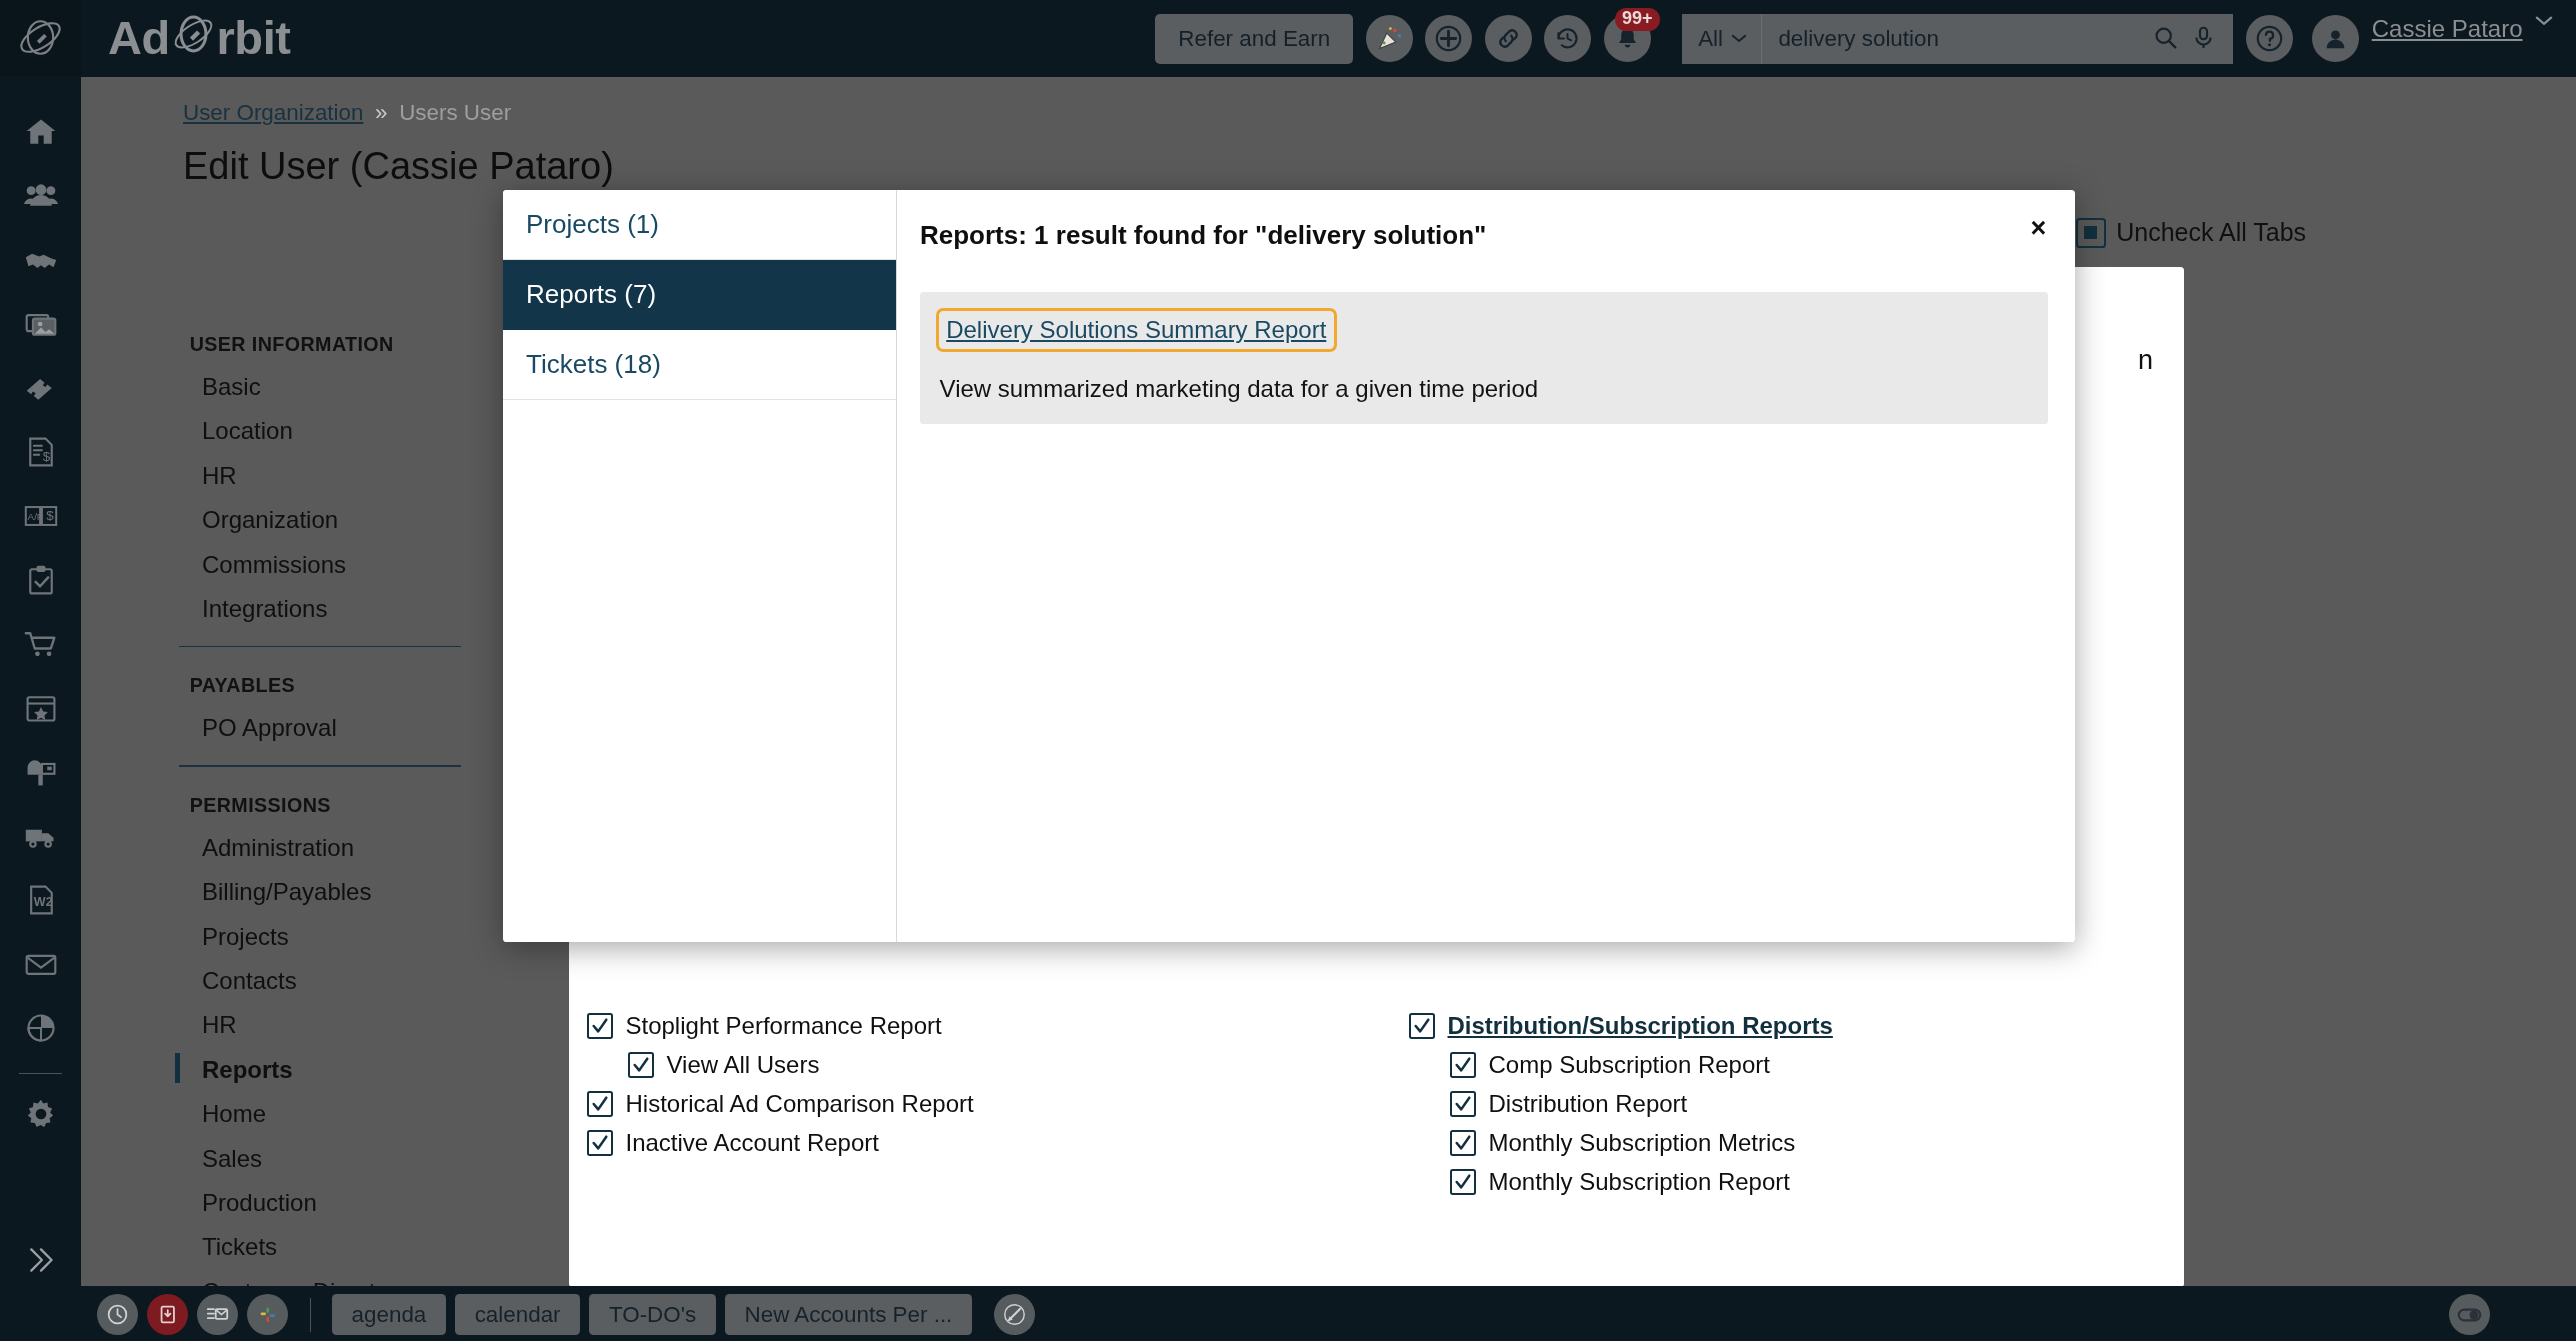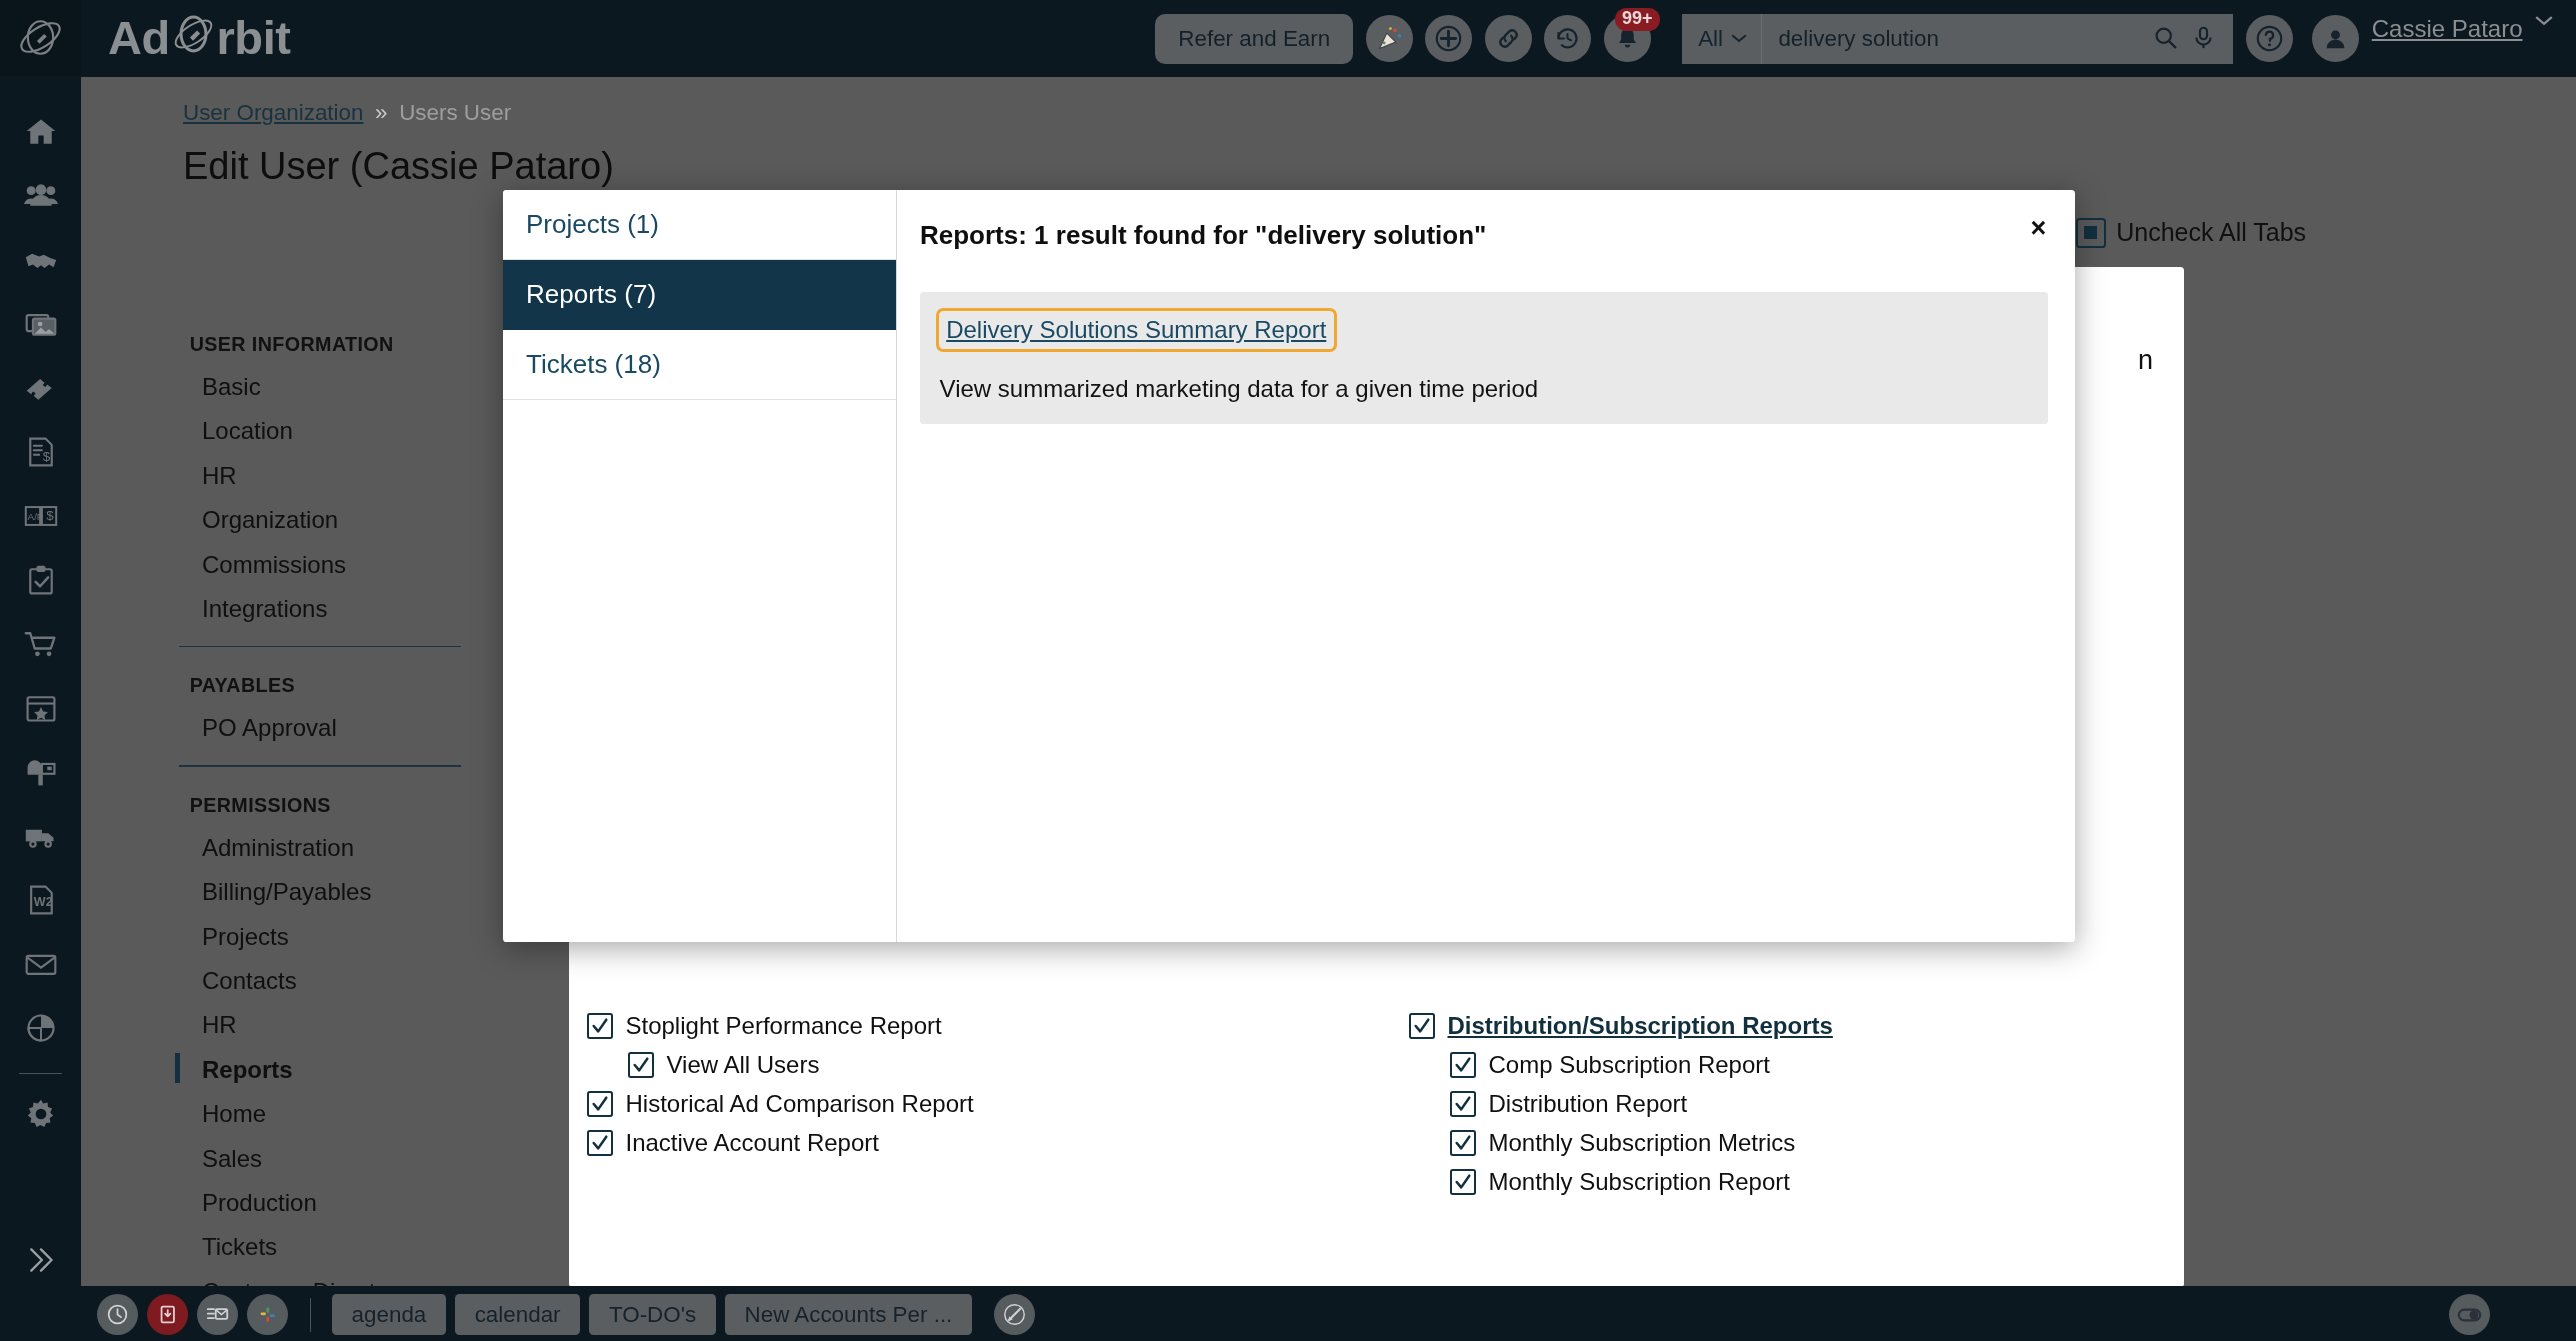--- a/index.html
+++ b/index.html
@@ -62,21 +62,21 @@
     top: 0;
     height: 77px;
     display: flex;
     align-items: center;
     gap: 12.5px;
   }
   .refer-btn {
     background: #5b5e60;
     color: #13202a;
     border: none;
-    border-radius: 10px;
+    border-radius: 5px;
     padding: 0 23px;
     height: 50px;
     font-size: 22.4px;
     font-family: "Liberation Sans", sans-serif;
     cursor: pointer;
     white-space: nowrap;
   }
   .hicon {
     width: 47px; height: 47px;
     border-radius: 50%;

